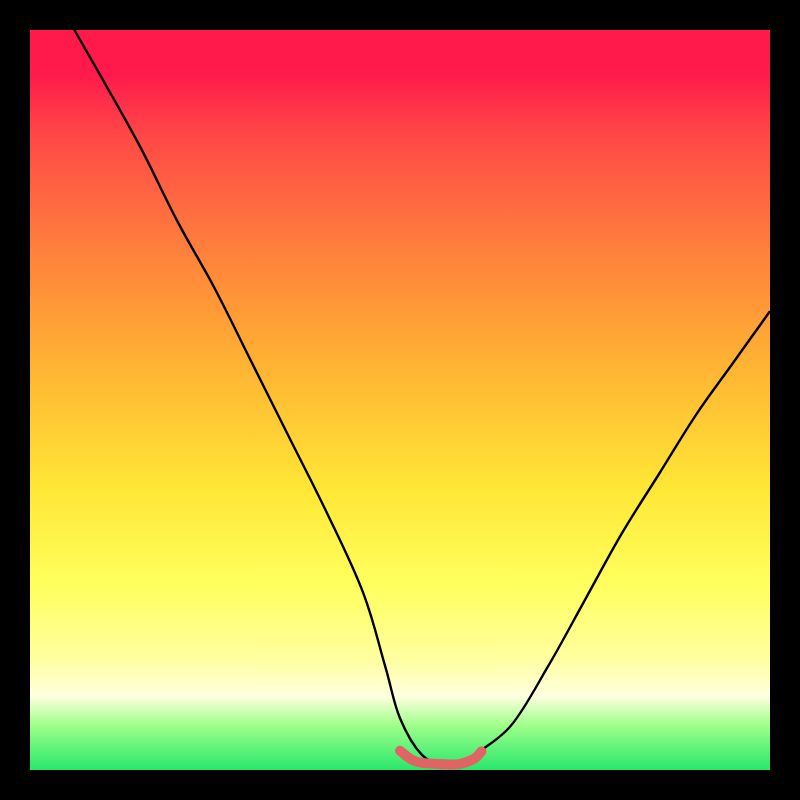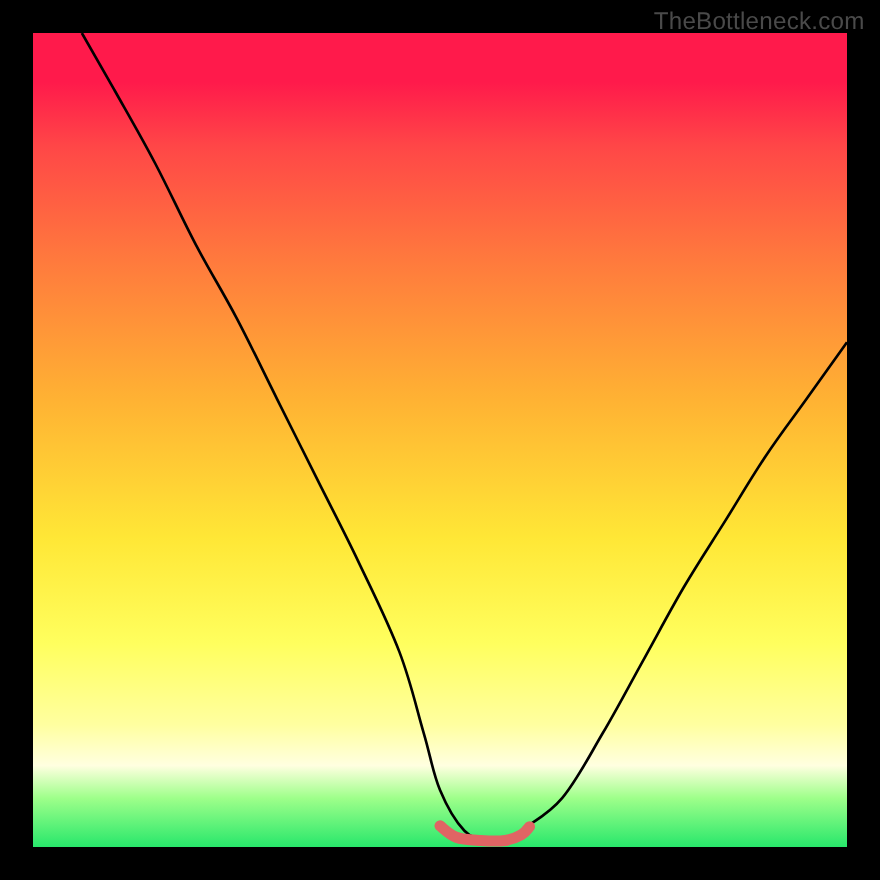--- a/index.html
+++ b/index.html
@@ -52,21 +52,20 @@
     top: 30px;
     width: 740px;
     height: 740px;
     z-index: 5;
   }
 </style>
 </head>
 <body>
 
 <div class="frame">
-  <div class="watermark">TheBottleneck.com</div>
 
   <div class="plot"></div>
 
   <svg class="curve-layer" viewBox="0 0 740 740" preserveAspectRatio="none">
     <path d="M 44.40 0.00 C 49.73 9.32, 62.01 30.49, 74.00 51.80 C 85.99 73.11, 97.68 93.09, 111.00 118.40 C 124.32 143.71, 134.68 167.09, 148.00 192.40 C 161.32 217.71, 171.68 233.69, 185.00 259.00 C 198.32 284.31, 208.68 306.36, 222.00 333.00 C 235.32 359.64, 245.68 380.36, 259.00 407.00 C 272.32 433.64, 282.68 453.03, 296.00 481.00 C 309.32 508.97, 322.34 534.43, 333.00 562.40 C 343.66 590.37, 348.54 613.76, 355.20 636.40 C 361.86 659.04, 363.34 672.22, 370.00 688.20 C 376.66 704.18, 384.21 716.94, 392.20 725.20 C 400.19 733.46, 406.41 732.48, 414.40 734.08 C 422.39 735.68, 431.27 735.68, 436.60 734.08 C 441.93 732.48, 436.01 732.13, 444.00 725.20 C 451.99 718.27, 467.68 711.58, 481.00 695.60 C 494.32 679.62, 504.68 659.04, 518.00 636.40 C 531.32 613.76, 541.68 593.78, 555.00 569.80 C 568.32 545.82, 578.68 525.84, 592.00 503.20 C 605.32 480.56, 615.68 465.31, 629.00 444.00 C 642.32 422.69, 652.68 404.78, 666.00 384.80 C 679.32 364.82, 689.68 351.65, 703.00 333.00 C 716.32 314.35, 733.34 290.52, 740.00 281.20" fill="none" stroke="#000000" stroke-width="2.4"></path>
     <path d="M 370.00 720.76 C 372.66 722.62, 378.14 728.72, 384.80 731.12 C 391.46 733.52, 399.01 733.55, 407.00 734.08 C 414.99 734.61, 422.54 735.01, 429.20 734.08 C 435.86 733.15, 440.00 731.16, 444.00 728.90 C 448.00 726.64, 450.07 722.83, 451.40 721.50" fill="none" stroke="#e06464" stroke-width="10" stroke-linecap="round" stroke-linejoin="round"></path>
   </svg>
 </div>
 
 </body></html>

